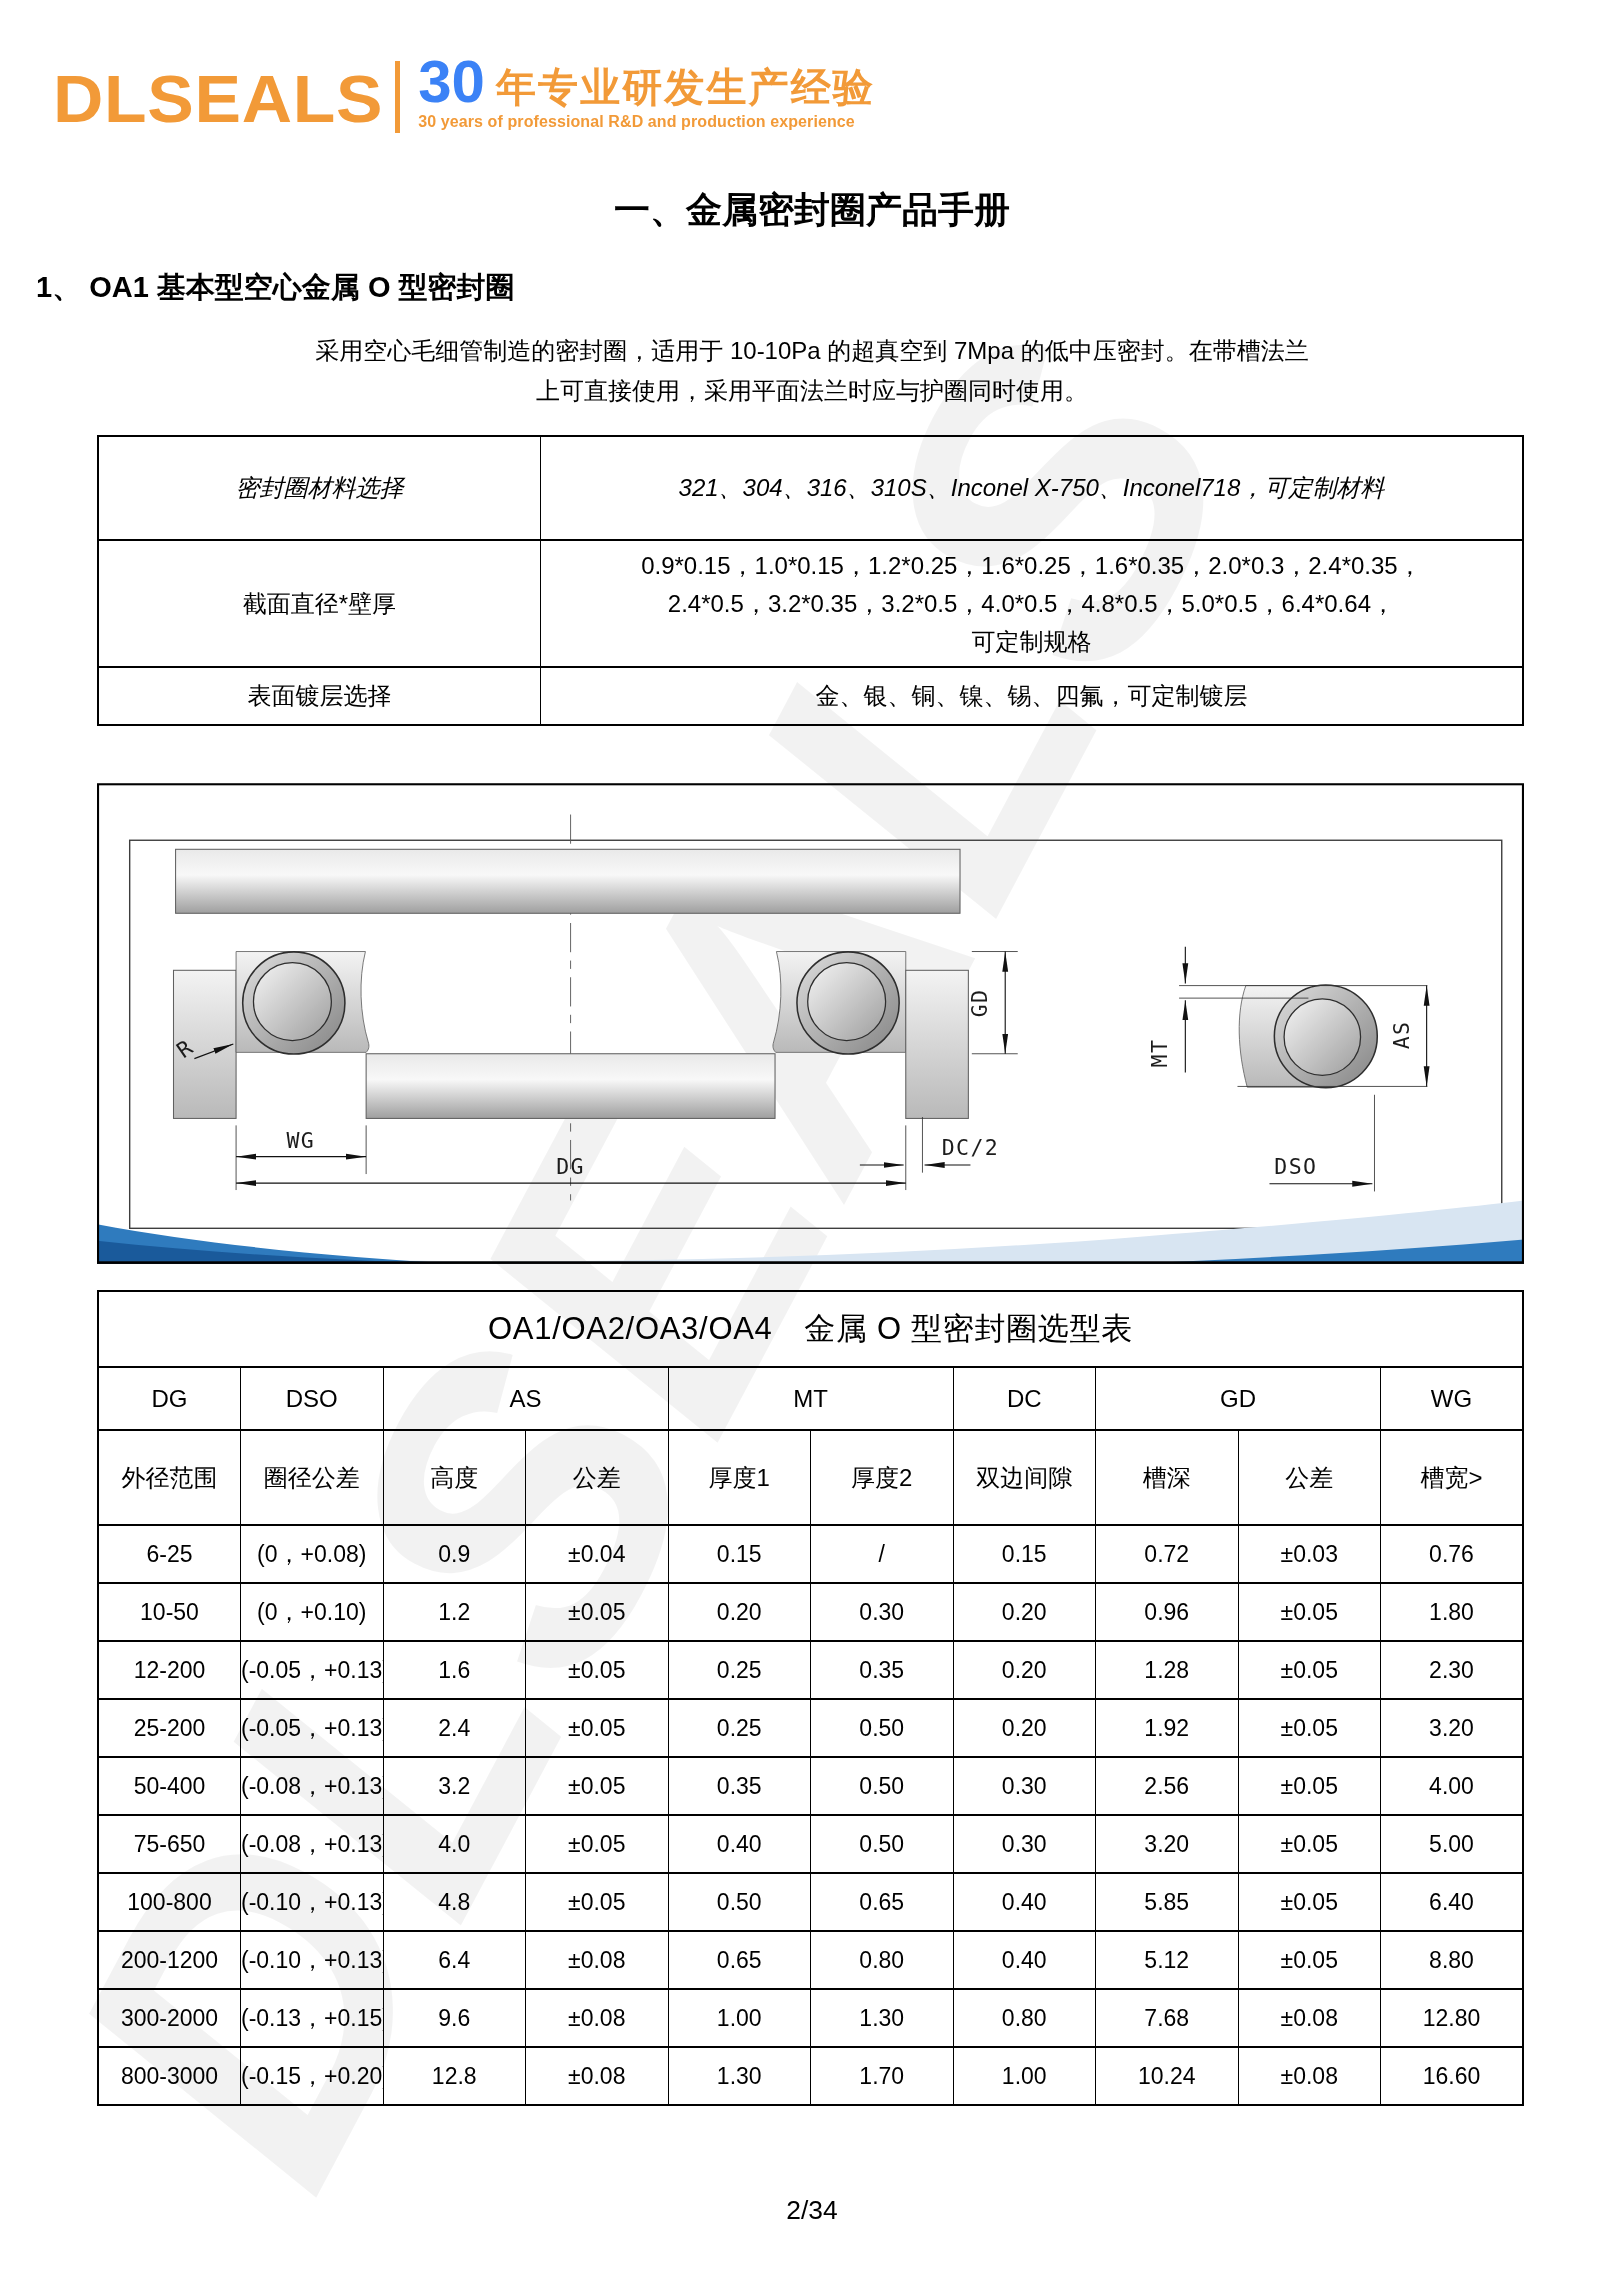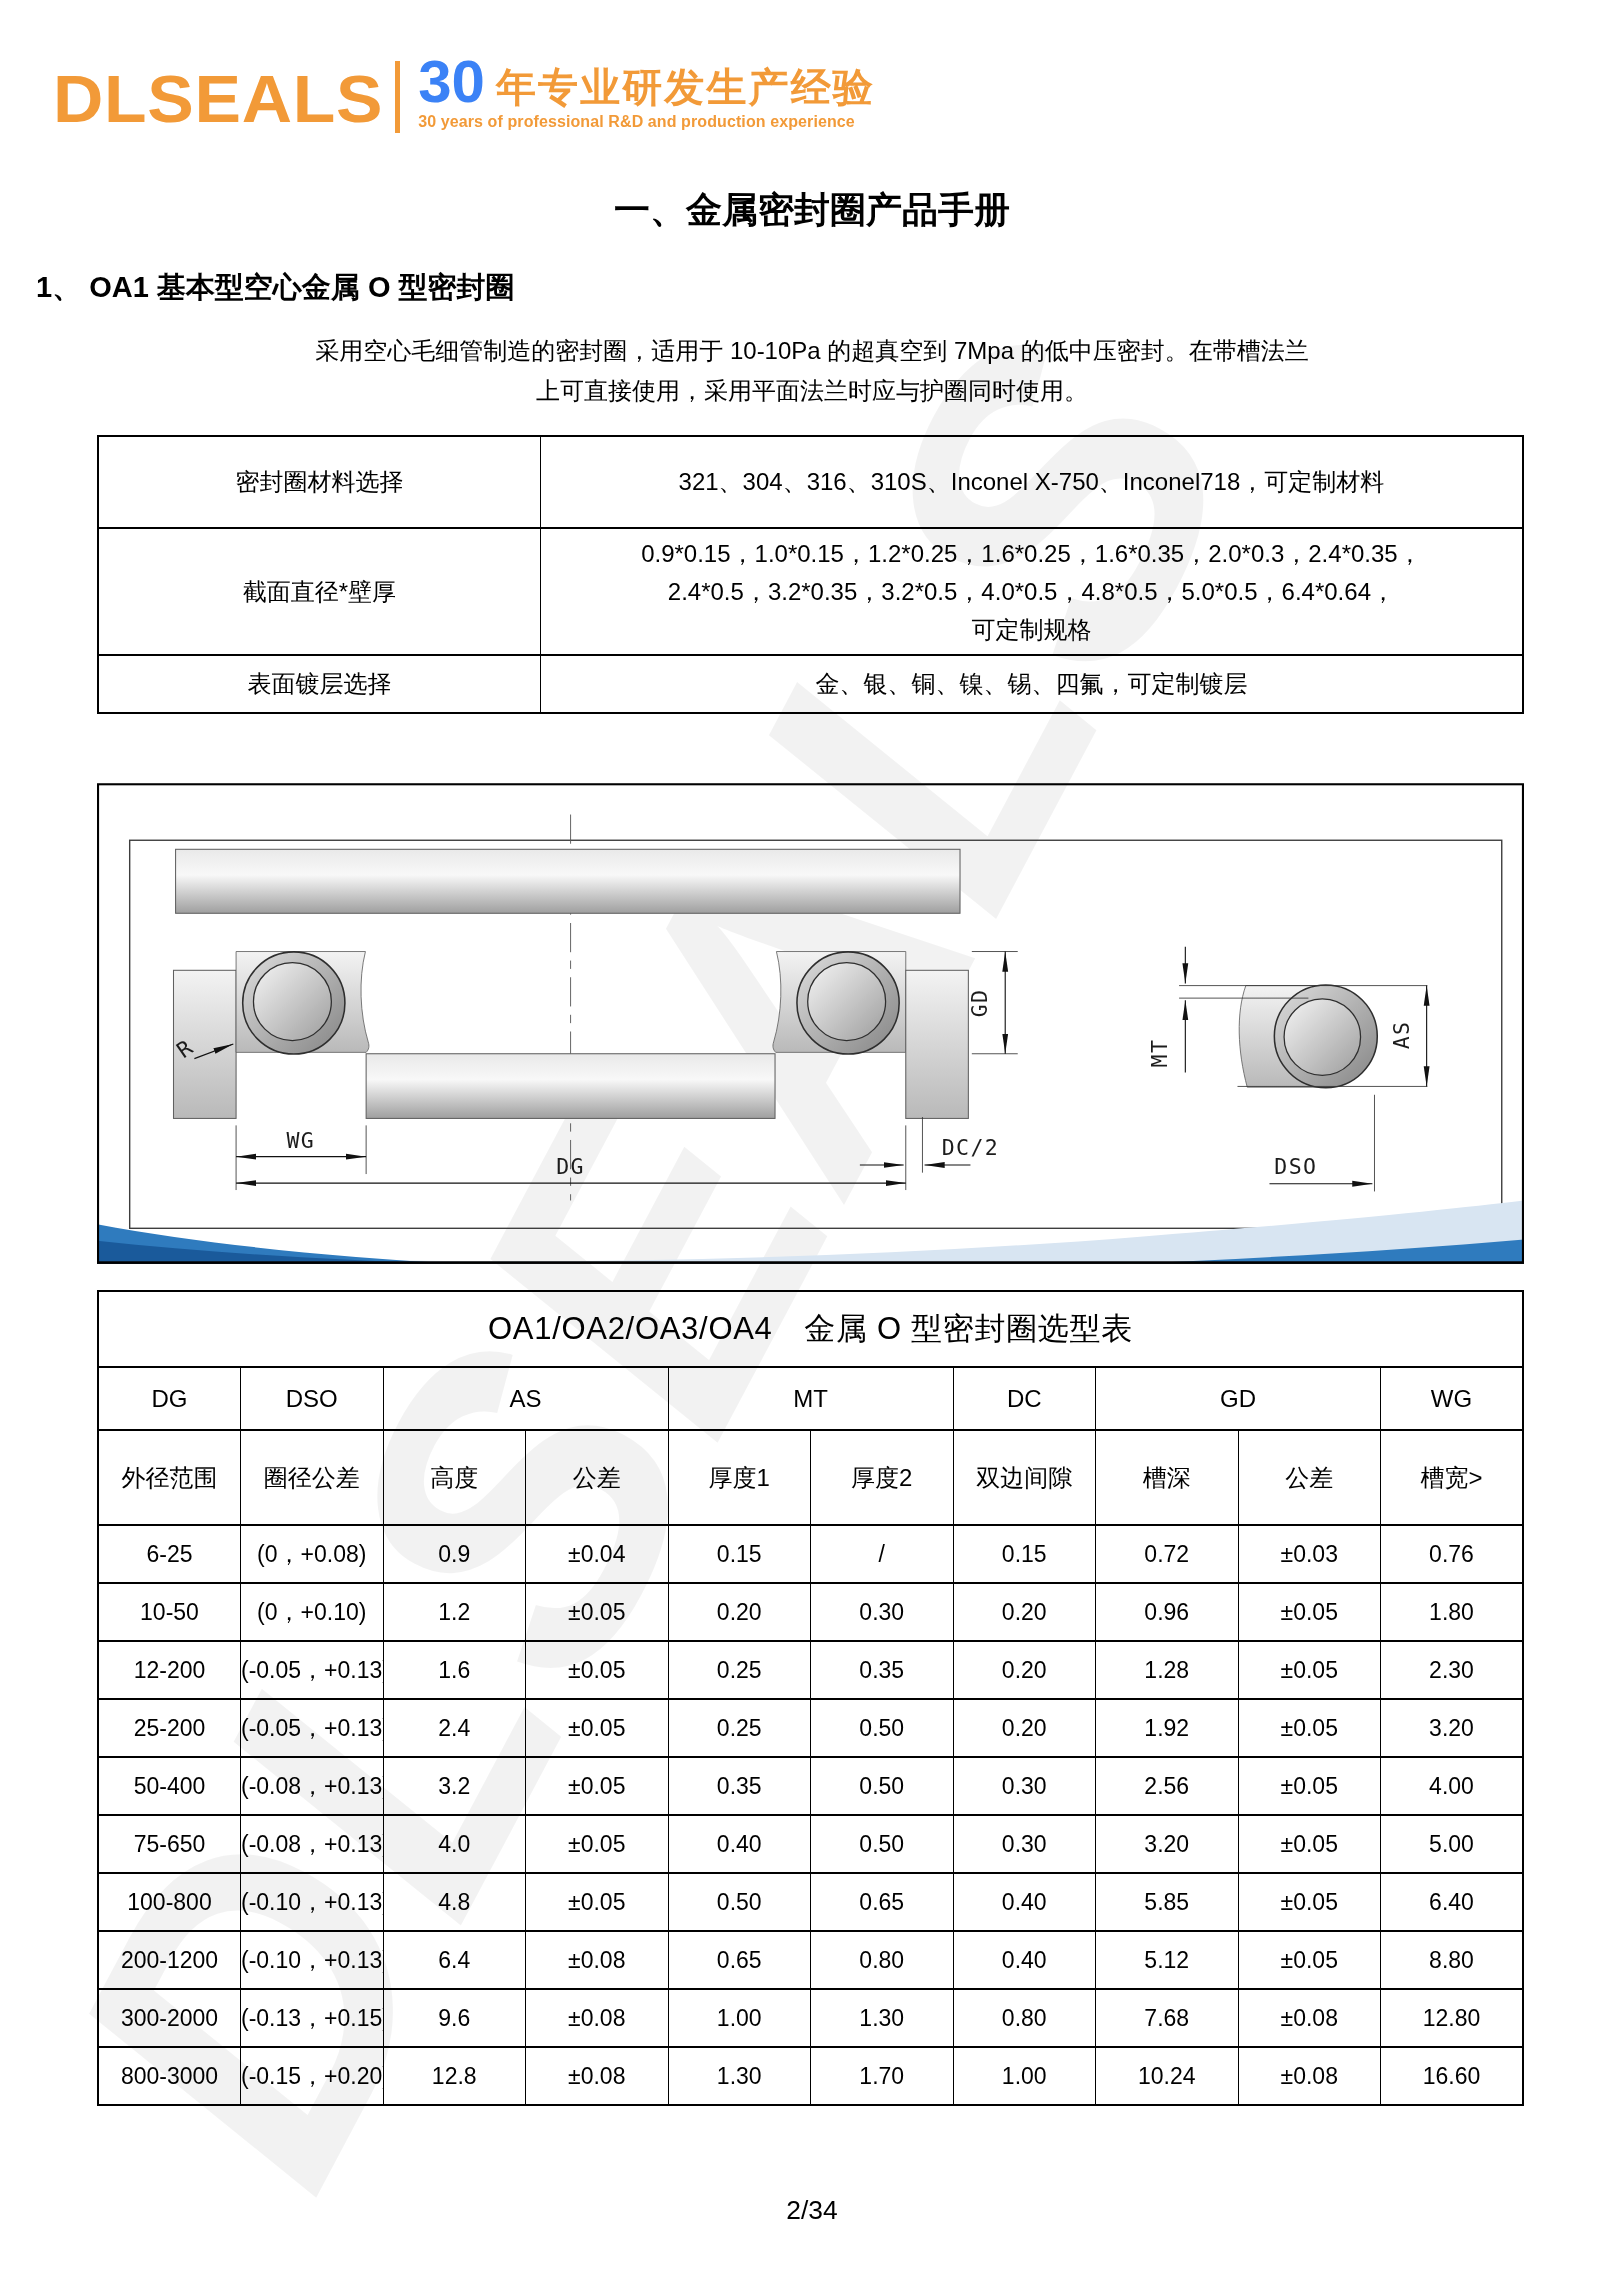--- a/index.html
+++ b/index.html
@@ -24,21 +24,21 @@
   .h1{position:absolute;left:0;top:186px;width:100%;text-align:center;font-size:36px;font-weight:800;z-index:2;}
   .h2{position:absolute;left:0;top:268px;width:100%;text-align:left;font-size:29px;font-weight:800;z-index:2;margin-left:36px;}
   .desc{position:absolute;left:0;top:331px;width:100%;text-align:center;font-size:24px;line-height:40px;z-index:2;}
   
   table{border-collapse:collapse;table-layout:fixed;}
   .spec{position:absolute;left:97px;top:435px;width:1427px;border:2.1px solid #000;
         text-align:center;font-size:24px;z-index:2;background:transparent;}
   .spec td{border-top:2.8px solid #000;vertical-align:middle;padding:0;}
   .spec tr:first-child td{border-top:none;}
   .spec td.v{border-left:1.4px solid #000;}
-  .spec tr.r1{height:92px;} .spec tr.r2{height:127px;} .spec tr.r3{height:58px;}
+  .spec tr.r1{height:104px;font-style:italic;} .spec tr.r2{height:127px;} .spec tr.r3{height:58px;}
   .spec .line{line-height:38px;}
   
   .diagram{position:absolute;left:97px;top:783px;width:1427px;height:481px;z-index:2;}
   .dimtext{font-family:"DejaVu Sans Mono",monospace;font-size:31px;fill:#1c1c1c;letter-spacing:2px;}
   
   .sel{position:absolute;left:97px;top:1290px;width:1427px;border:2.1px solid #000;
        text-align:center;font-size:23px;z-index:2;}
   .sel td{border-top:2.8px solid #000;border-left:1.4px solid #000;vertical-align:middle;padding:0;overflow:hidden;}
   .sel td:first-child{border-left:none;}
   .sel tr.title td{border-top:none;height:74px;font-size:31px;letter-spacing:0.7px;}

